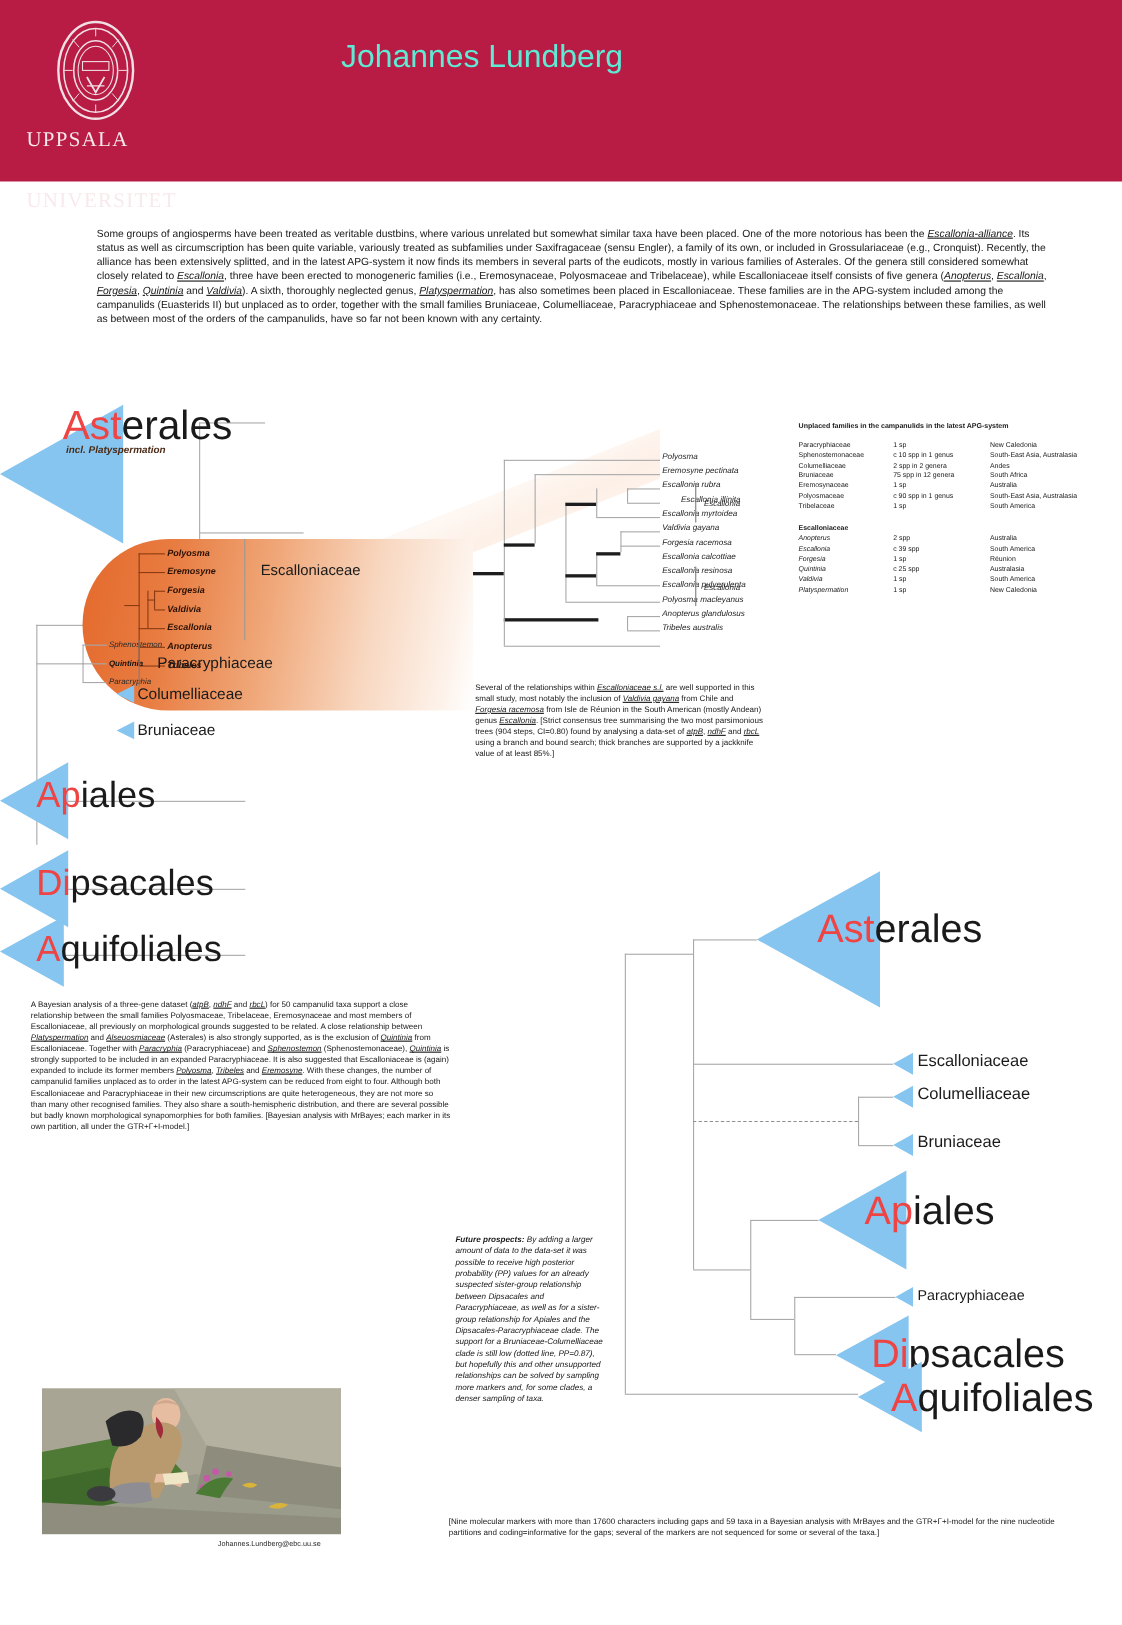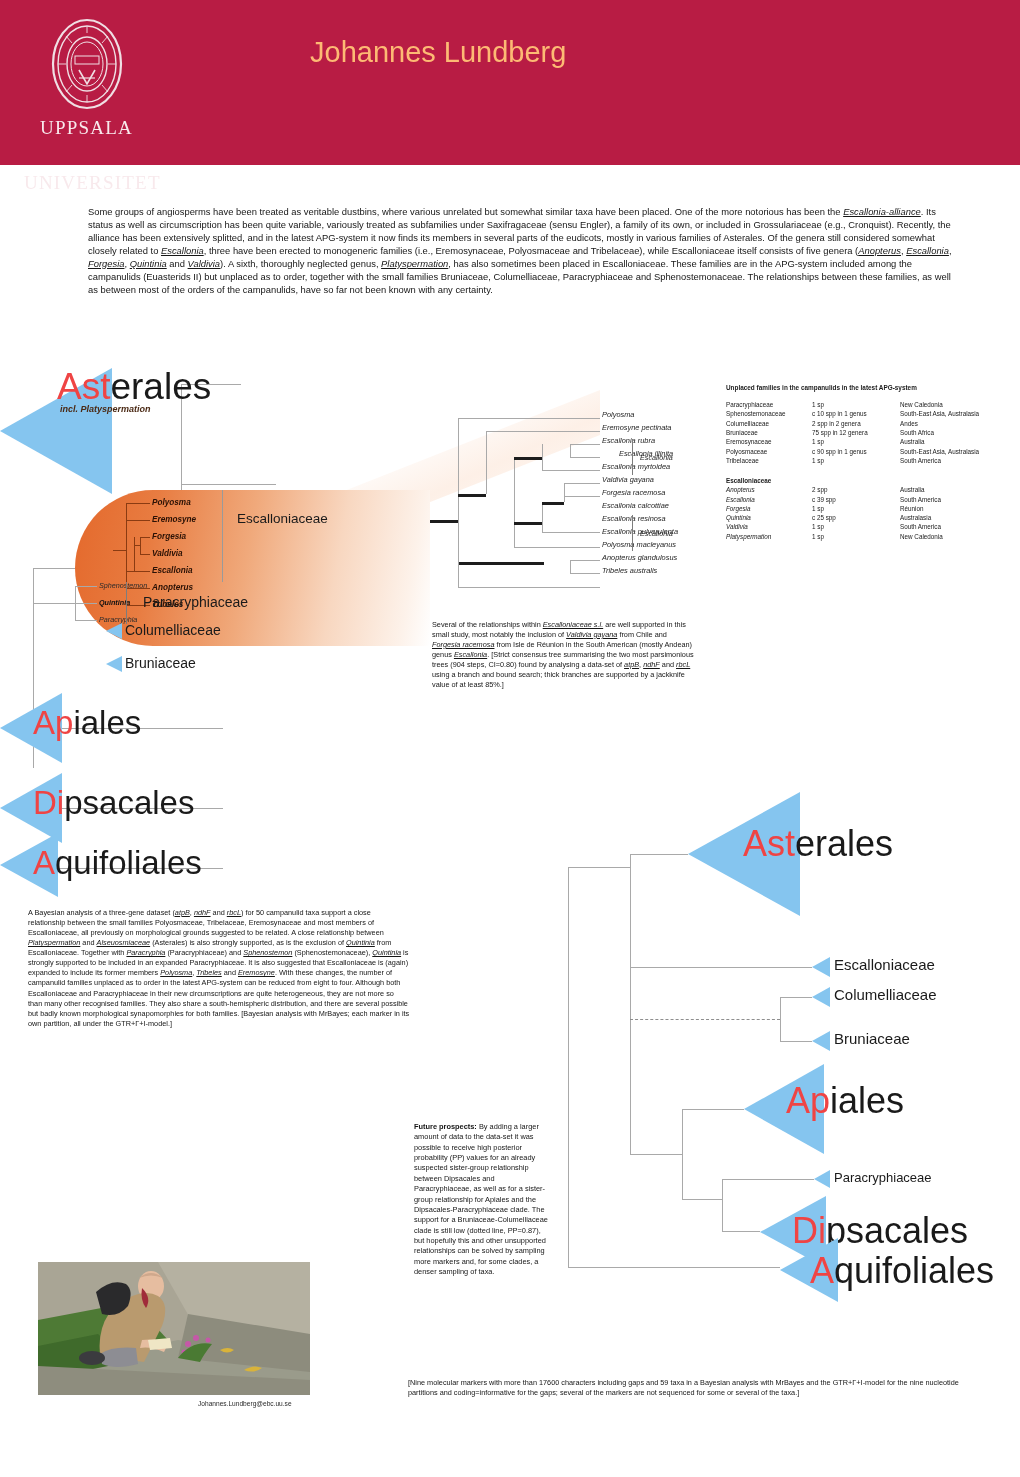--- a/index.html
+++ b/index.html
@@ -12,36 +12,36 @@
     position:relative;
     overflow:hidden;
   }
 
   
   #header {
     position:absolute; left:0; top:0; width:1020px; height:165px;
     background:#b81c44;
   }
   #logo-block {
-    position:absolute; left:24px; top:14px; width:125px; text-align:center;
+    position:absolute; left:24px; top:14px; width:125px; text-align:left;
   }
   #seal { width:84px; height:100px; margin:0 auto; display:block; }
   #logo-word1, #logo-word2 {
     color:#f8e9ec; font-family:"Liberation Serif", serif;
     letter-spacing:1.2px; line-height:1.12;
   }
   #logo-word1 { font-size:19px; margin-top:3px; }
   #logo-word2 { font-size:19px;margin-top:34px; }
   #title-block { position:absolute; left:160px; top:24px; width:800px; }
   #poster-title {
     font-size:40px; font-weight:bold; color:#fdf3e7;
     letter-spacing:-0.4px; line-height:1.05; margin:0;
   }
   #poster-author {
-    font-size:29px; color:#fdba74; margin:12px 0 0 150px; font-weight:normal;
+    font-size:29px; color:#5eead4; margin:12px 0 0 150px; font-weight:normal;
   }
 
   
   .body-text { font-size:9.4px; line-height:1.38; text-align:left; color:#161616; }
   .body-text i { font-style:italic;text-decoration:underline; }
 
   #intro {
     position:absolute; left:88px; top:206px; width:868px;
   }
 
@@ -108,21 +108,21 @@
     position:absolute; font-size:7.4px; font-style:italic; white-space:nowrap; color:#1d1d1d;
   }
   .brack-lbl {
     position:absolute; font-size:7.2px; font-style:italic; white-space:nowrap; color:#1d1d1d;
   }
   .brack { position:absolute; width:1px; background:#7d7d7d; }
 
   
   #cap-top { position:absolute; left:432px; top:620px; width:262px; font-size:7.3px; line-height:1.36; }
   #cap-left { position:absolute; left:28px; top:908px; width:382px; font-size:7.3px; line-height:1.38; }
-  #cap-future { position:absolute; left:414px; top:1122px; width:136px; font-size:7.4px; line-height:1.4; }
+  #cap-future { position:absolute; left:414px; top:1122px; width:136px; font-size:7.4px; line-height:1.4;font-style:italic; }
   #cap-future-tail { position:absolute; left:408px; top:1378px; width:578px; font-size:7.3px; line-height:1.4; }
 
   
   #photo {
     position:absolute; left:38px; top:1262px; width:272px; height:133px;
     border:0; overflow:hidden;
   }
   #email { position:absolute; left:198px; top:1400px; font-size:6.6px; color:#2a2a2a; }
 
   

